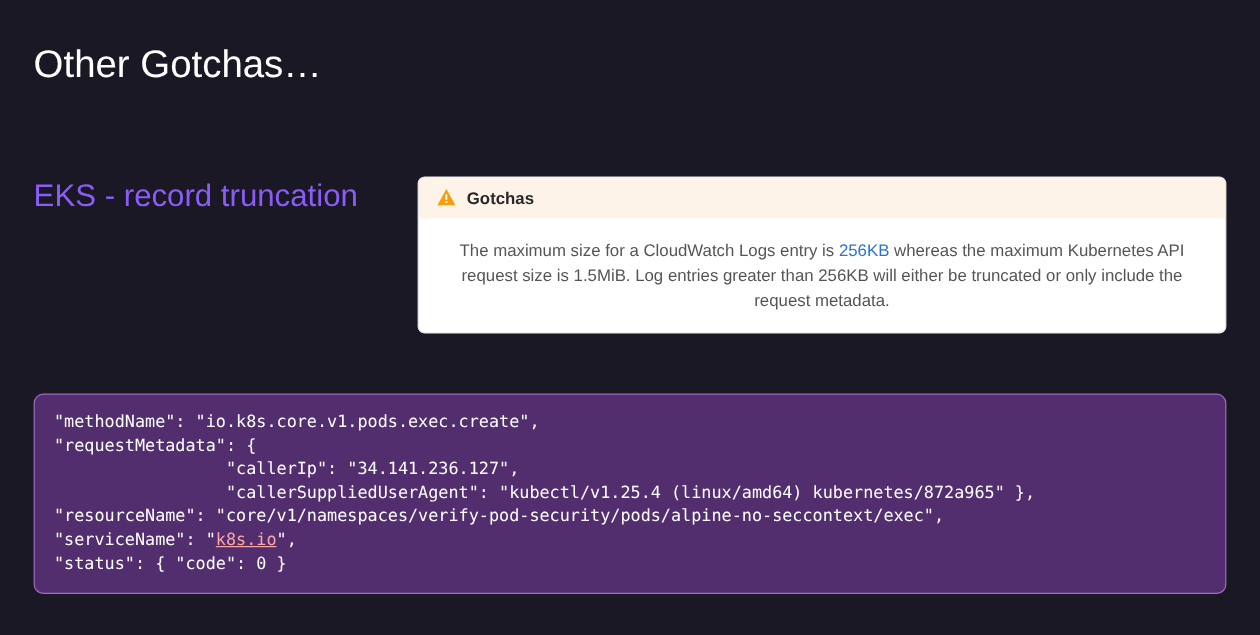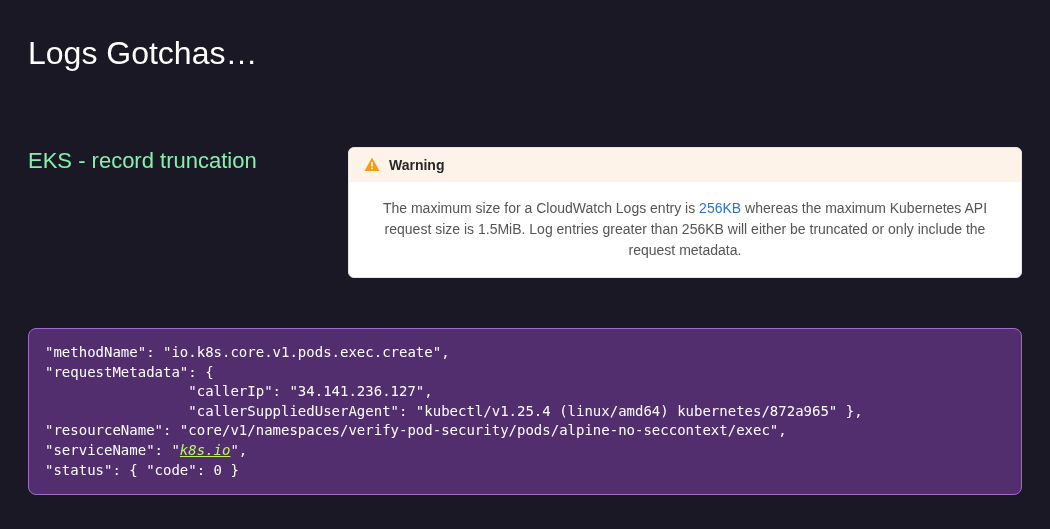--- a/index.html
+++ b/index.html
@@ -22,23 +22,23 @@
       display: flex;
       align-items: flex-start;
       margin-bottom: 50px;
     }
     .row-label {
       width: 320px;
       flex-shrink: 0;
       padding-right: 20px;
     }
     .row-label h3 {
-      font-size: 22px;
+      font-size: 26px;
       font-weight: 400;
-      color: #86efac;
+      color: #8b5cf6;
       line-height: 1.3;
     }
     .row-content { flex: 1; }
     .callout {
       background: #ffffff;
       border-radius: 6px;
       border: 1px solid #e6e6e6;
       overflow: hidden;
     }
     .callout-header {
@@ -71,45 +71,44 @@
       border-radius: 8px;
       padding: 14px 16px;
       font-family: ui-monospace, Menlo, Monaco, Consolas, monospace;
       font-size: 14px;
       line-height: 1.4;
       color: #ffffff;
       white-space: pre;
       overflow: hidden;
     }
     .code-link {
-      color: #bef264;
+      color: #fca5a5;
       text-decoration: underline;
-      font-style: italic;
     }
   </style>
 </head>
 <body>
 
-<h1 class="slide-title">Logs Gotchas…</h1>
+<h1 class="slide-title">Other Gotchas…</h1>
 
 <div class="row">
   <div class="row-label">
     <h3>EKS - record truncation</h3>
   </div>
   <div class="row-content">
     <div class="callout">
       <div class="callout-header">
         <span class="warn-icon">
           <svg viewBox="0 0 24 24" width="18" height="18">
             <path d="M12 2 L22 20 L2 20 Z" fill="#f59e0b"></path>
             <rect x="11" y="8" width="2" height="6" fill="#ffffff"></rect>
             <rect x="11" y="15.5" width="2" height="2" fill="#ffffff"></rect>
           </svg>
         </span>
-        <span class="callout-title">Warning</span>
+        <span class="callout-title">Gotchas</span>
       </div>
       <div class="callout-body">
         <span>The maximum size for a CloudWatch Logs entry is </span><a href="#">256KB</a><span> whereas the maximum Kubernetes API request size is 1.5MiB. Log entries greater than 256KB will either be truncated or only include the request metadata.</span>
       </div>
     </div>
   </div>
 </div>
 
 <div class="row">
   <div class="row-content">

